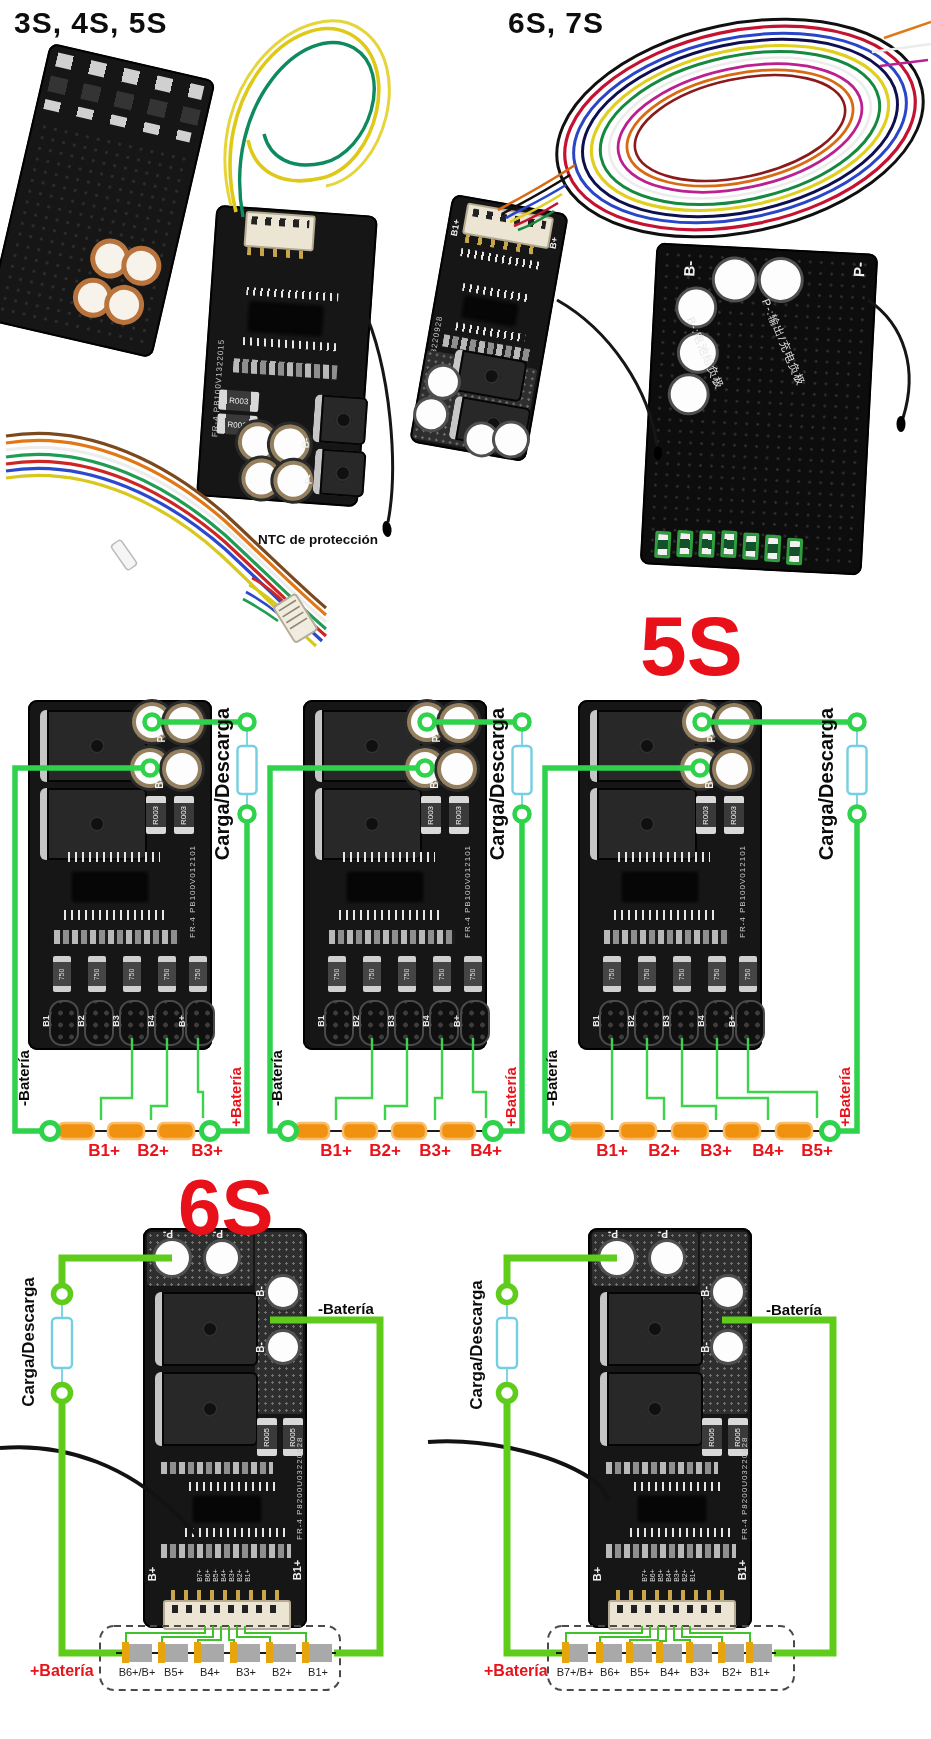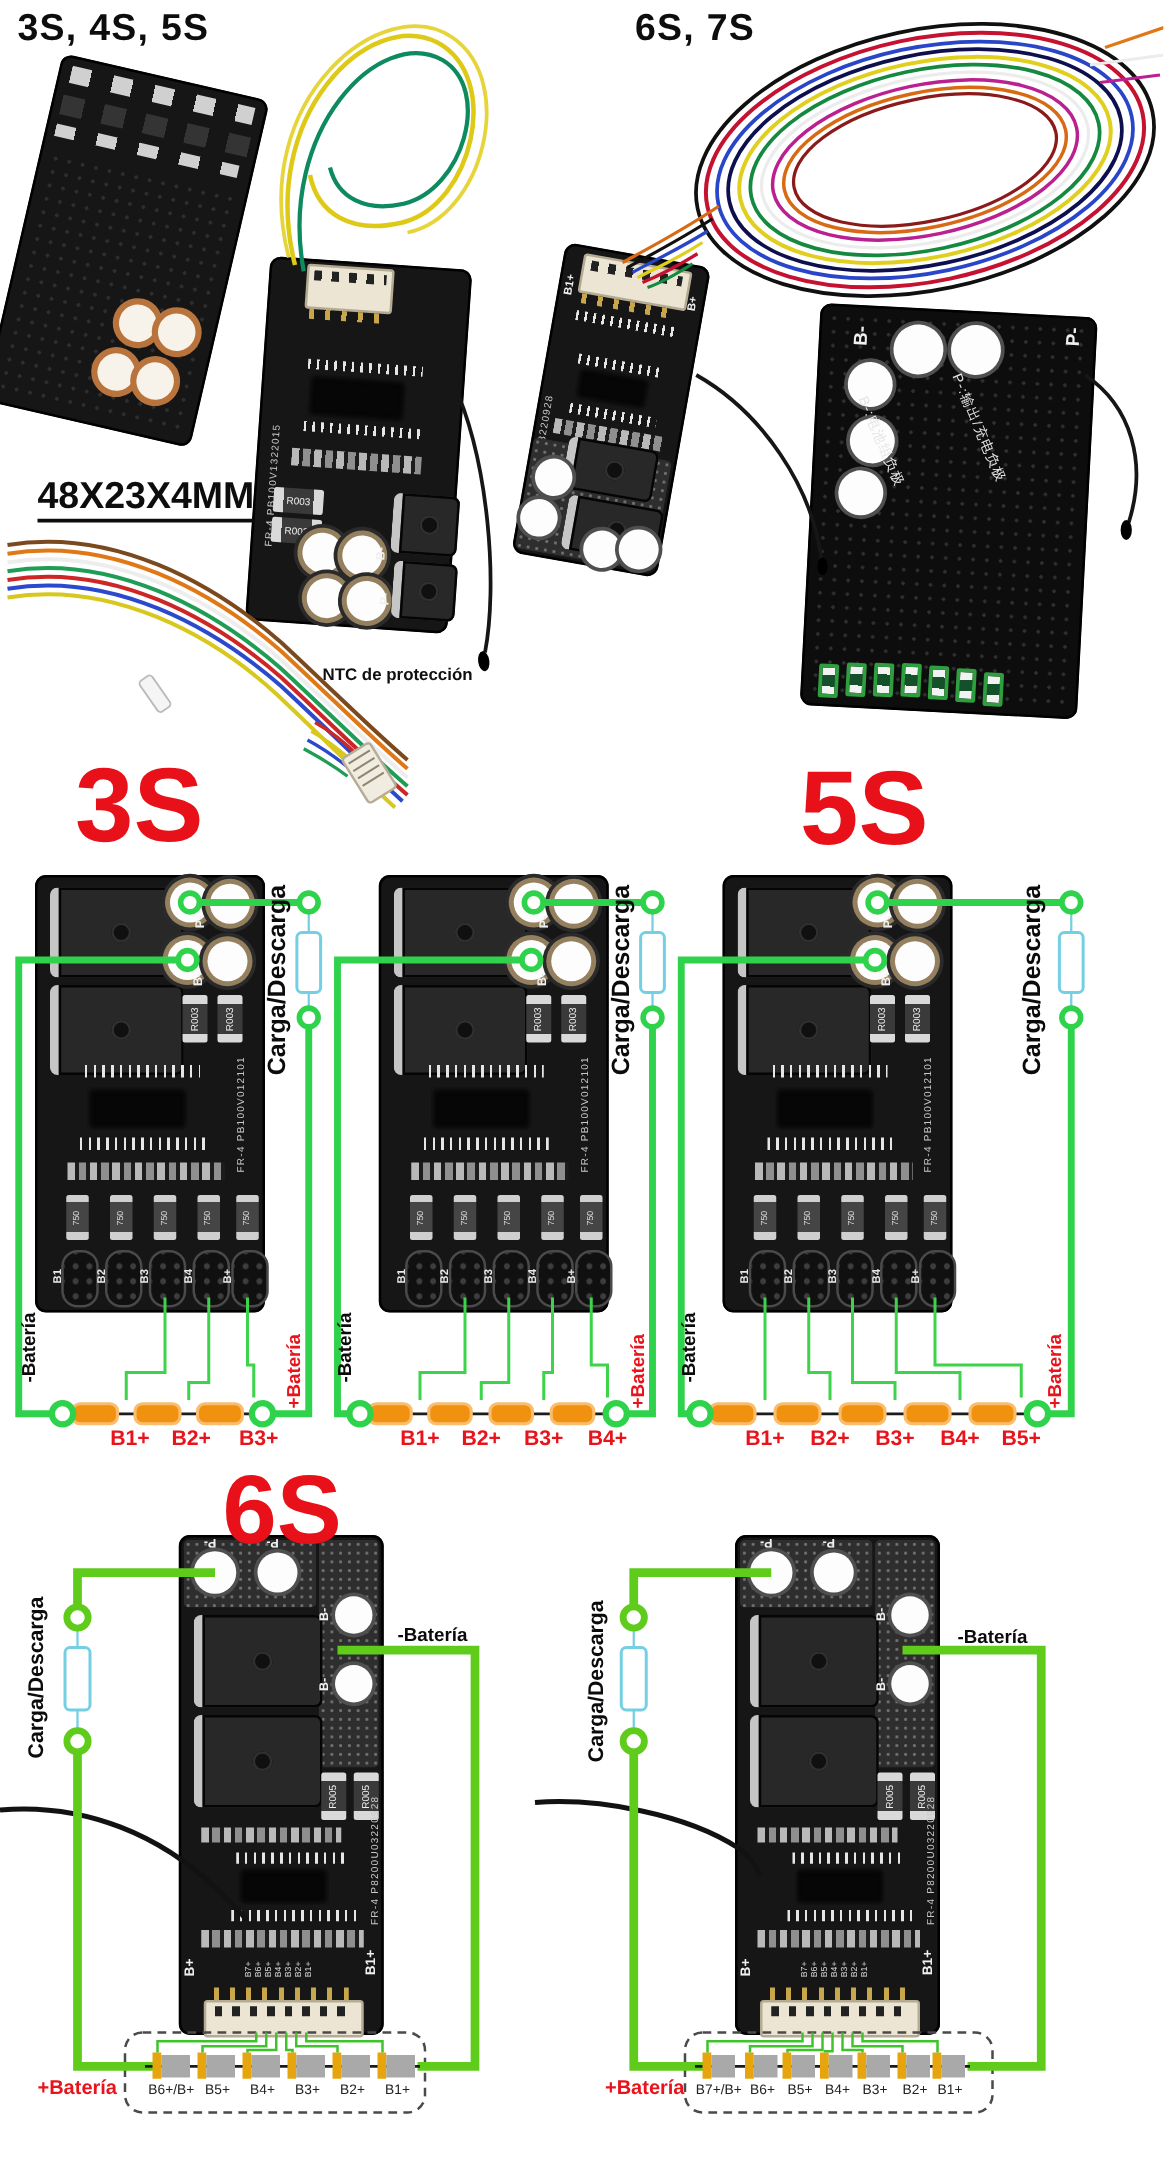--- a/index.html
+++ b/index.html
@@ -565,24 +565,22 @@
       <path class="st" d="M674,1626 V1640 H690 V1642"></path>
       <path class="st" d="M682,1626 V1637 H722 V1642"></path>
       <path class="st" d="M690,1626 V1633 H750 V1642"></path>
       <circle class="ringb" cx="507" cy="1294" r="8.5"></circle>
       <circle class="ringb" cx="507" cy="1393" r="8.5"></circle>
     </g>
   </svg>
 
   <div class="ttl-sm" style="left:14px;top:6px;">3S, 4S, 5S</div>
   <div class="ttl-sm" style="left:508px;top:6px;">6S, 7S</div>
-  <div class="dim" style="left:30px;top:380px;">48X23X4MM</div>
   <div class="ntc" style="left:258px;top:532px;">NTC de protección</div>
 
-  <div class="ttl" style="left:60px;top:602px;">3S</div>
   <div class="clabel" style="left:122px;top:773px;">Carga/Descarga</div>
   <div class="bneg" style="left:-21px;top:1069px;">-Batería</div>
   <div class="bpos" style="left:191px;top:1088px;">+Batería</div>
   <div class="blabel" style="left:104px;top:1141px;">B1+</div>
   <div class="blabel" style="left:153px;top:1141px;">B2+</div>
   <div class="blabel" style="left:207px;top:1141px;">B3+</div>
 
   <div class="clabel" style="left:397px;top:773px;">Carga/Descarga</div>
   <div class="bneg" style="left:232px;top:1069px;">-Batería</div>
   <div class="bpos" style="left:466px;top:1088px;">+Batería</div>

